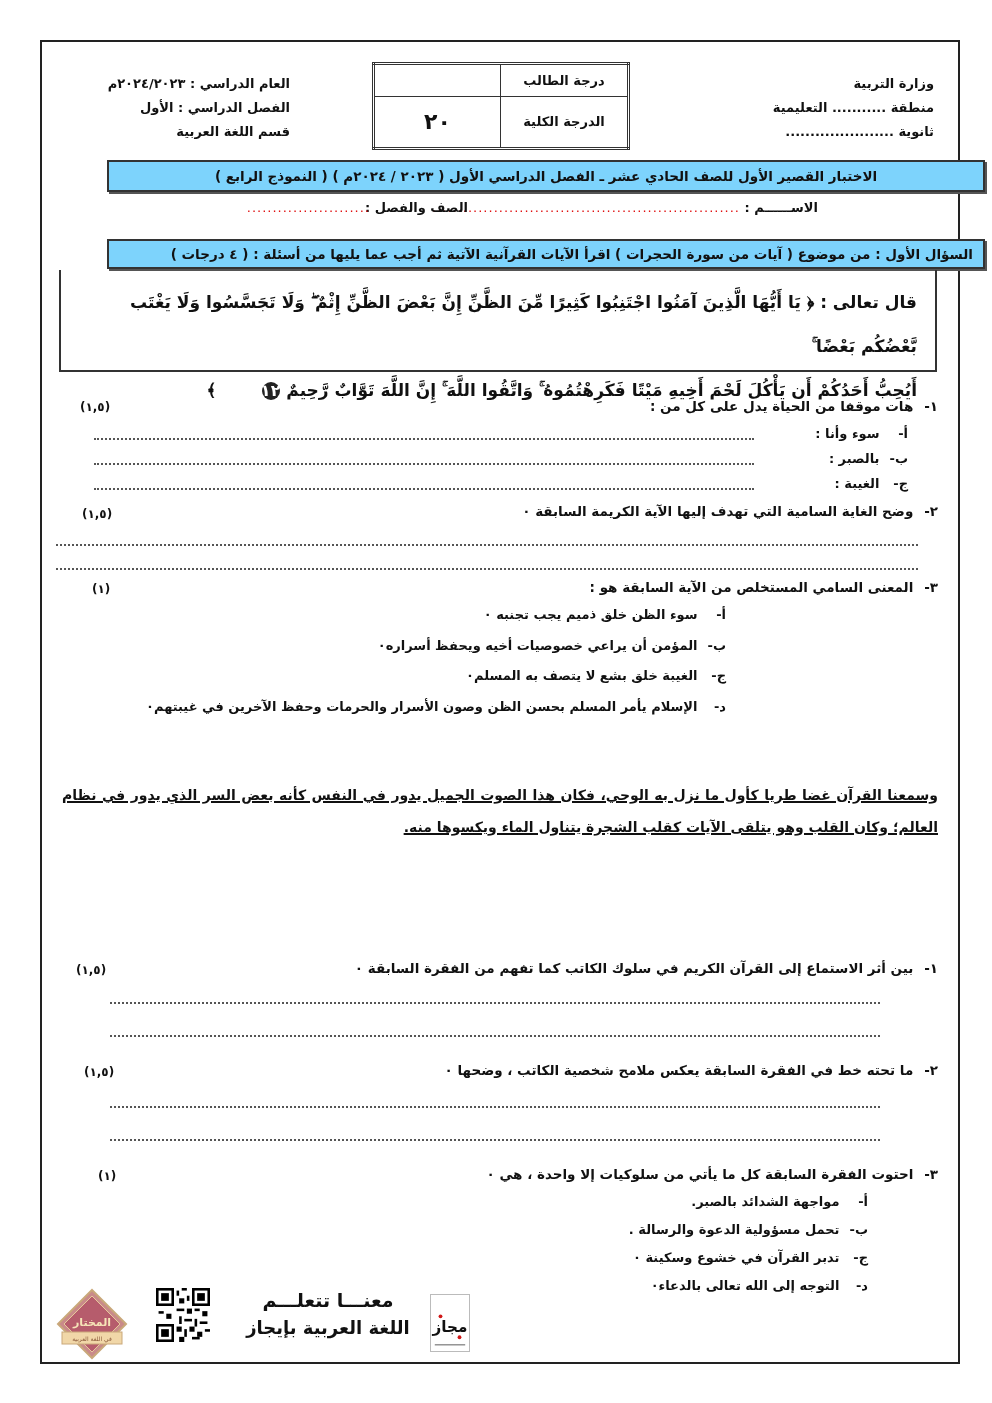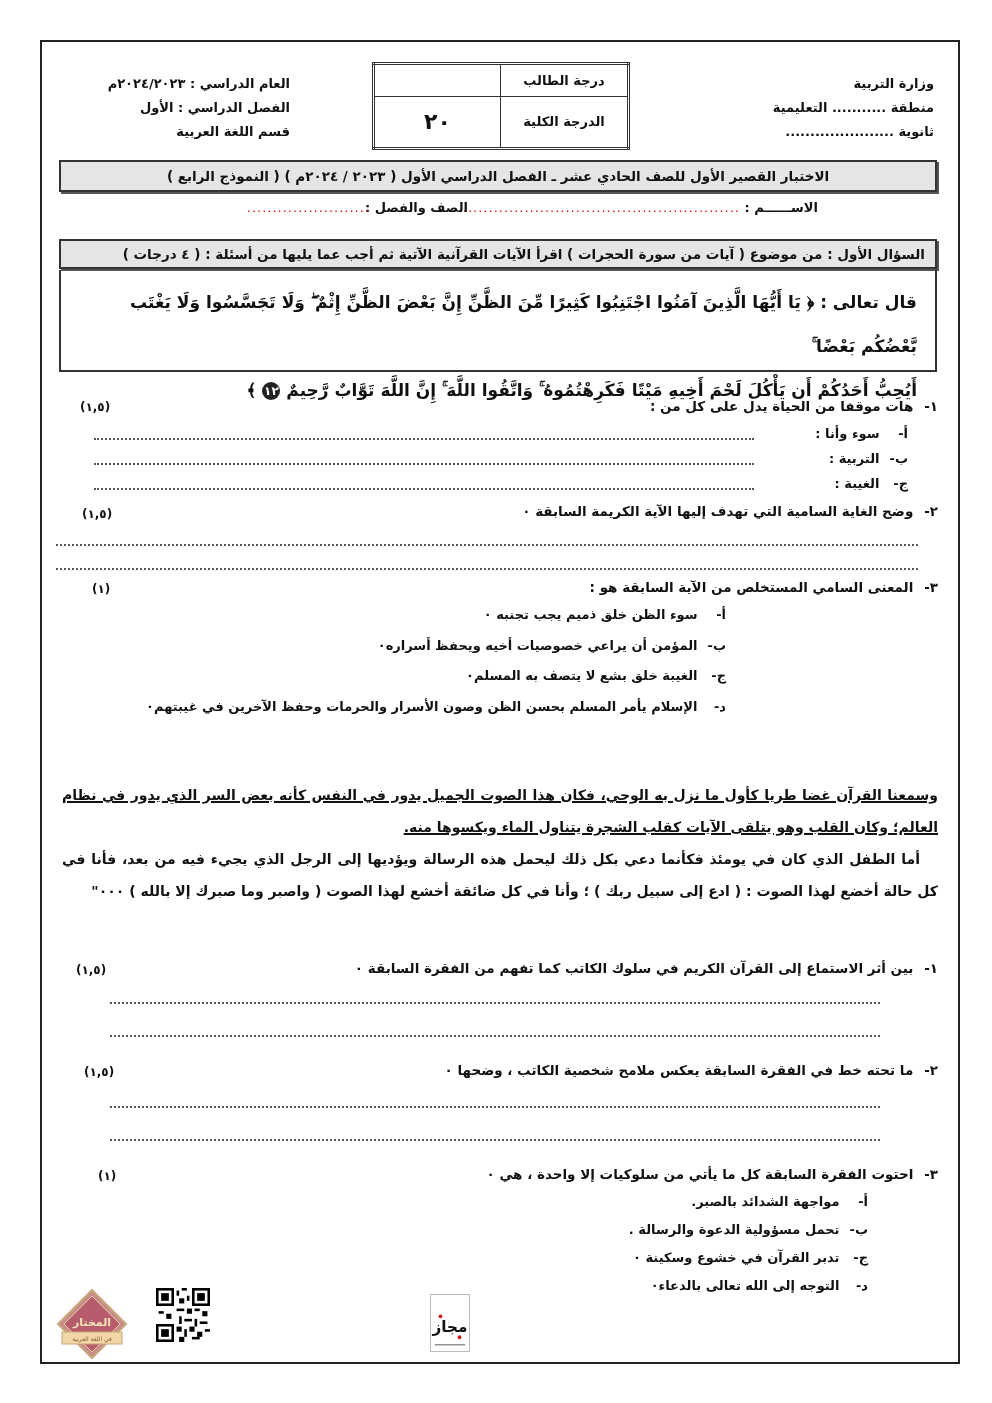--- a/index.html
+++ b/index.html
@@ -18,42 +18,43 @@
   .grade-table {
     position: absolute; left: 330px; top: 20px; width: 258px; height: 88px;
     border: 3px double #333; border-collapse: collapse; direction: rtl;
   }
   .grade-table td { border: 1px solid #333; text-align: center; font-size: 13px; font-weight: bold; }
   .grade-table td.label { width: 128px; }
   .grade-table td.val { font-size: 22px; }
 
   
   .bar {
-    position: absolute; background: #e5e5e5; border: 2px solid #333;
+    position: absolute; background: #7dd3fc; border: 2px solid #333;
     box-shadow: 2px 2px 0 #555; direction: rtl;
-    font-size: 13.5px; font-weight: bold; display: flex; align-items: center;
+    font-size: 13.5px; font-weight: bold; display: flex; align-items: center; margin-left: 48px;
   }
   .title-bar { left: 17px; top: 118px; width: 878px; height: 32px; justify-content: center; }
   .q-bar { left: 17px; width: 878px; height: 30px; padding-right: 10px; }
 
   .name-row { position: absolute; left: 0; top: 158px; width: 916px; height: 24px; direction: rtl; font-size: 13px; font-weight: bold; }
   .name-row .lbl { position: absolute; }
   .dots-red { position: absolute; color: #e01010; letter-spacing: 1px; font-weight: normal; }
 
   
   .quran-box {
     position: absolute; left: 17px; top: 228px; width: 878px; height: 102px;
     border: 2px solid #333; border-top: none; direction: rtl; padding: 10px 18px 0 10px;
     font-size: 17px; font-weight: bold; line-height: 44px;
   }
   .quran-box .verse { color: #111; }
   .verse-num {
     display: inline-block; width: 18px; height: 18px; border-radius: 50%;
-    background: #222; color: #fff; font-size: 12px; line-height: 18px; text-align: center;
+    background: #222; color: #fff; font-size: 16px; line-height: 18px; text-align: center;
     vertical-align: middle;
+    margin-left: 40px;
   }
 
   
   .q { position: absolute; direction: rtl; font-size: 13.5px; font-weight: bold; }
   .q .num { display: inline-block; width: 20px; }
   .score { position: absolute; font-size: 12px; font-weight: bold; direction: ltr; }
   .sub { position: absolute; direction: rtl; font-size: 13px; font-weight: bold; }
   .sub .letter { display: inline-block; width: 24px; }
   .dotline { position: absolute; height: 2px; border-bottom: 2px dotted #555; }
 
@@ -136,21 +137,21 @@
   <div class="score" style="left:38px; top:358px;">(١,٥)</div>
 
   <div class="sub" style="right:50px; top:384px;">
     <span class="letter">أ-</span>
     <span>سوء وأنا :</span>
   </div>
   <div class="dotline" style="left:52px; top:396px; width:660px;"></div>
 
   <div class="sub" style="right:50px; top:409px;">
     <span class="letter">ب-</span>
-    <span>التربية :</span>
+    <span>بالصبر :</span>
   </div>
   <div class="dotline" style="left:52px; top:421px; width:660px;"></div>
 
   <div class="sub" style="right:50px; top:434px;">
     <span class="letter">ج-</span>
     <span>الغيبة :</span>
   </div>
   <div class="dotline" style="left:52px; top:446px; width:660px;"></div>
 
   <div class="q" style="right:20px; top:461px;">
@@ -180,21 +181,20 @@
     <span>الغيبة خلق بشع لا يتصف به المسلم٠</span>
   </div>
   <div class="sub" style="right:232px; top:657px;">
     <span class="letter">د-</span>
     <span>الإسلام يأمر المسلم بحسن الظن وصون الأسرار والحرمات وحفظ الآخرين في غيبتهم٠</span>
   </div>
 
 
   <div class="passage" style="top:737px;">
     <span class="ul">وسمعنا القرآن غضا طريا كأول ما نزل به الوحي، فكان هذا الصوت الجميل يدور في النفس كأنه بعض السر الذي يدور في نظام العالم؛ وكان القلب وهو يتلقى الآيات كقلب الشجرة يتناول الماء ويكسوها منه.</span>
-    <div style="text-indent:18px;">أما الطفل الذي كان في يومئذ فكأنما دعي بكل ذلك ليحمل هذه الرسالة ويؤديها إلى الرجل الذي يجيء فيه من بعد، فأنا في كل حالة أخضع لهذا الصوت : ( ادع إلى سبيل ربك ) ؛ وأنا في كل ضائقة أخشع لهذا الصوت ( واصبر وما صبرك إلا بالله ) ٠٠٠"</div>
   </div>
 
   <div class="q" style="right:20px; top:918px;">
     <span class="num">١-</span>
     <span>بين أثر الاستماع إلى القرآن الكريم في سلوك الكاتب كما تفهم من الفقرة السابقة ٠</span>
   </div>
   <div class="score" style="left:34px; top:921px;">(١,٥)</div>
   <div class="dotline" style="left:68px; top:960px; width:770px;"></div>
   <div class="dotline" style="left:68px; top:993px; width:770px;"></div>
 
@@ -267,20 +267,24 @@
           <rect x="8" y="15" width="2" height="2"></rect>
         <rect x="11" y="16" width="1" height="3"></rect>
           <rect x="13" y="15" width="2" height="2"></rect>
           <rect x="16" y="17" width="2" height="2"></rect>
         <rect x="19" y="16" width="2" height="1"></rect>
           <rect x="9" y="19" width="2" height="2"></rect>
           <rect x="14" y="19" width="3" height="1"></rect>
       </g>
     </svg>
 
+    <div class="slogan">
+      <div class="l1">معنـــا تتعلـــم</div>
+      <div class="l2">اللغة العربية بإيجاز</div>
+    </div>
 
     <svg class="majaz-logo" viewBox="0 0 40 58">
       <rect width="40" height="58" fill="#fff"></rect>
       <text x="20" y="38" font-size="16" fill="#111" text-anchor="middle" font-family="DejaVu Sans, sans-serif" font-weight="bold">مجاز</text>
       <circle cx="10" cy="22" r="2" fill="#d01818"></circle>
       <circle cx="30" cy="44" r="2" fill="#d01818"></circle>
       <line x1="4" y1="52" x2="36" y2="52" stroke="#555" stroke-width="1"></line>
     </svg>
   </div>
 

